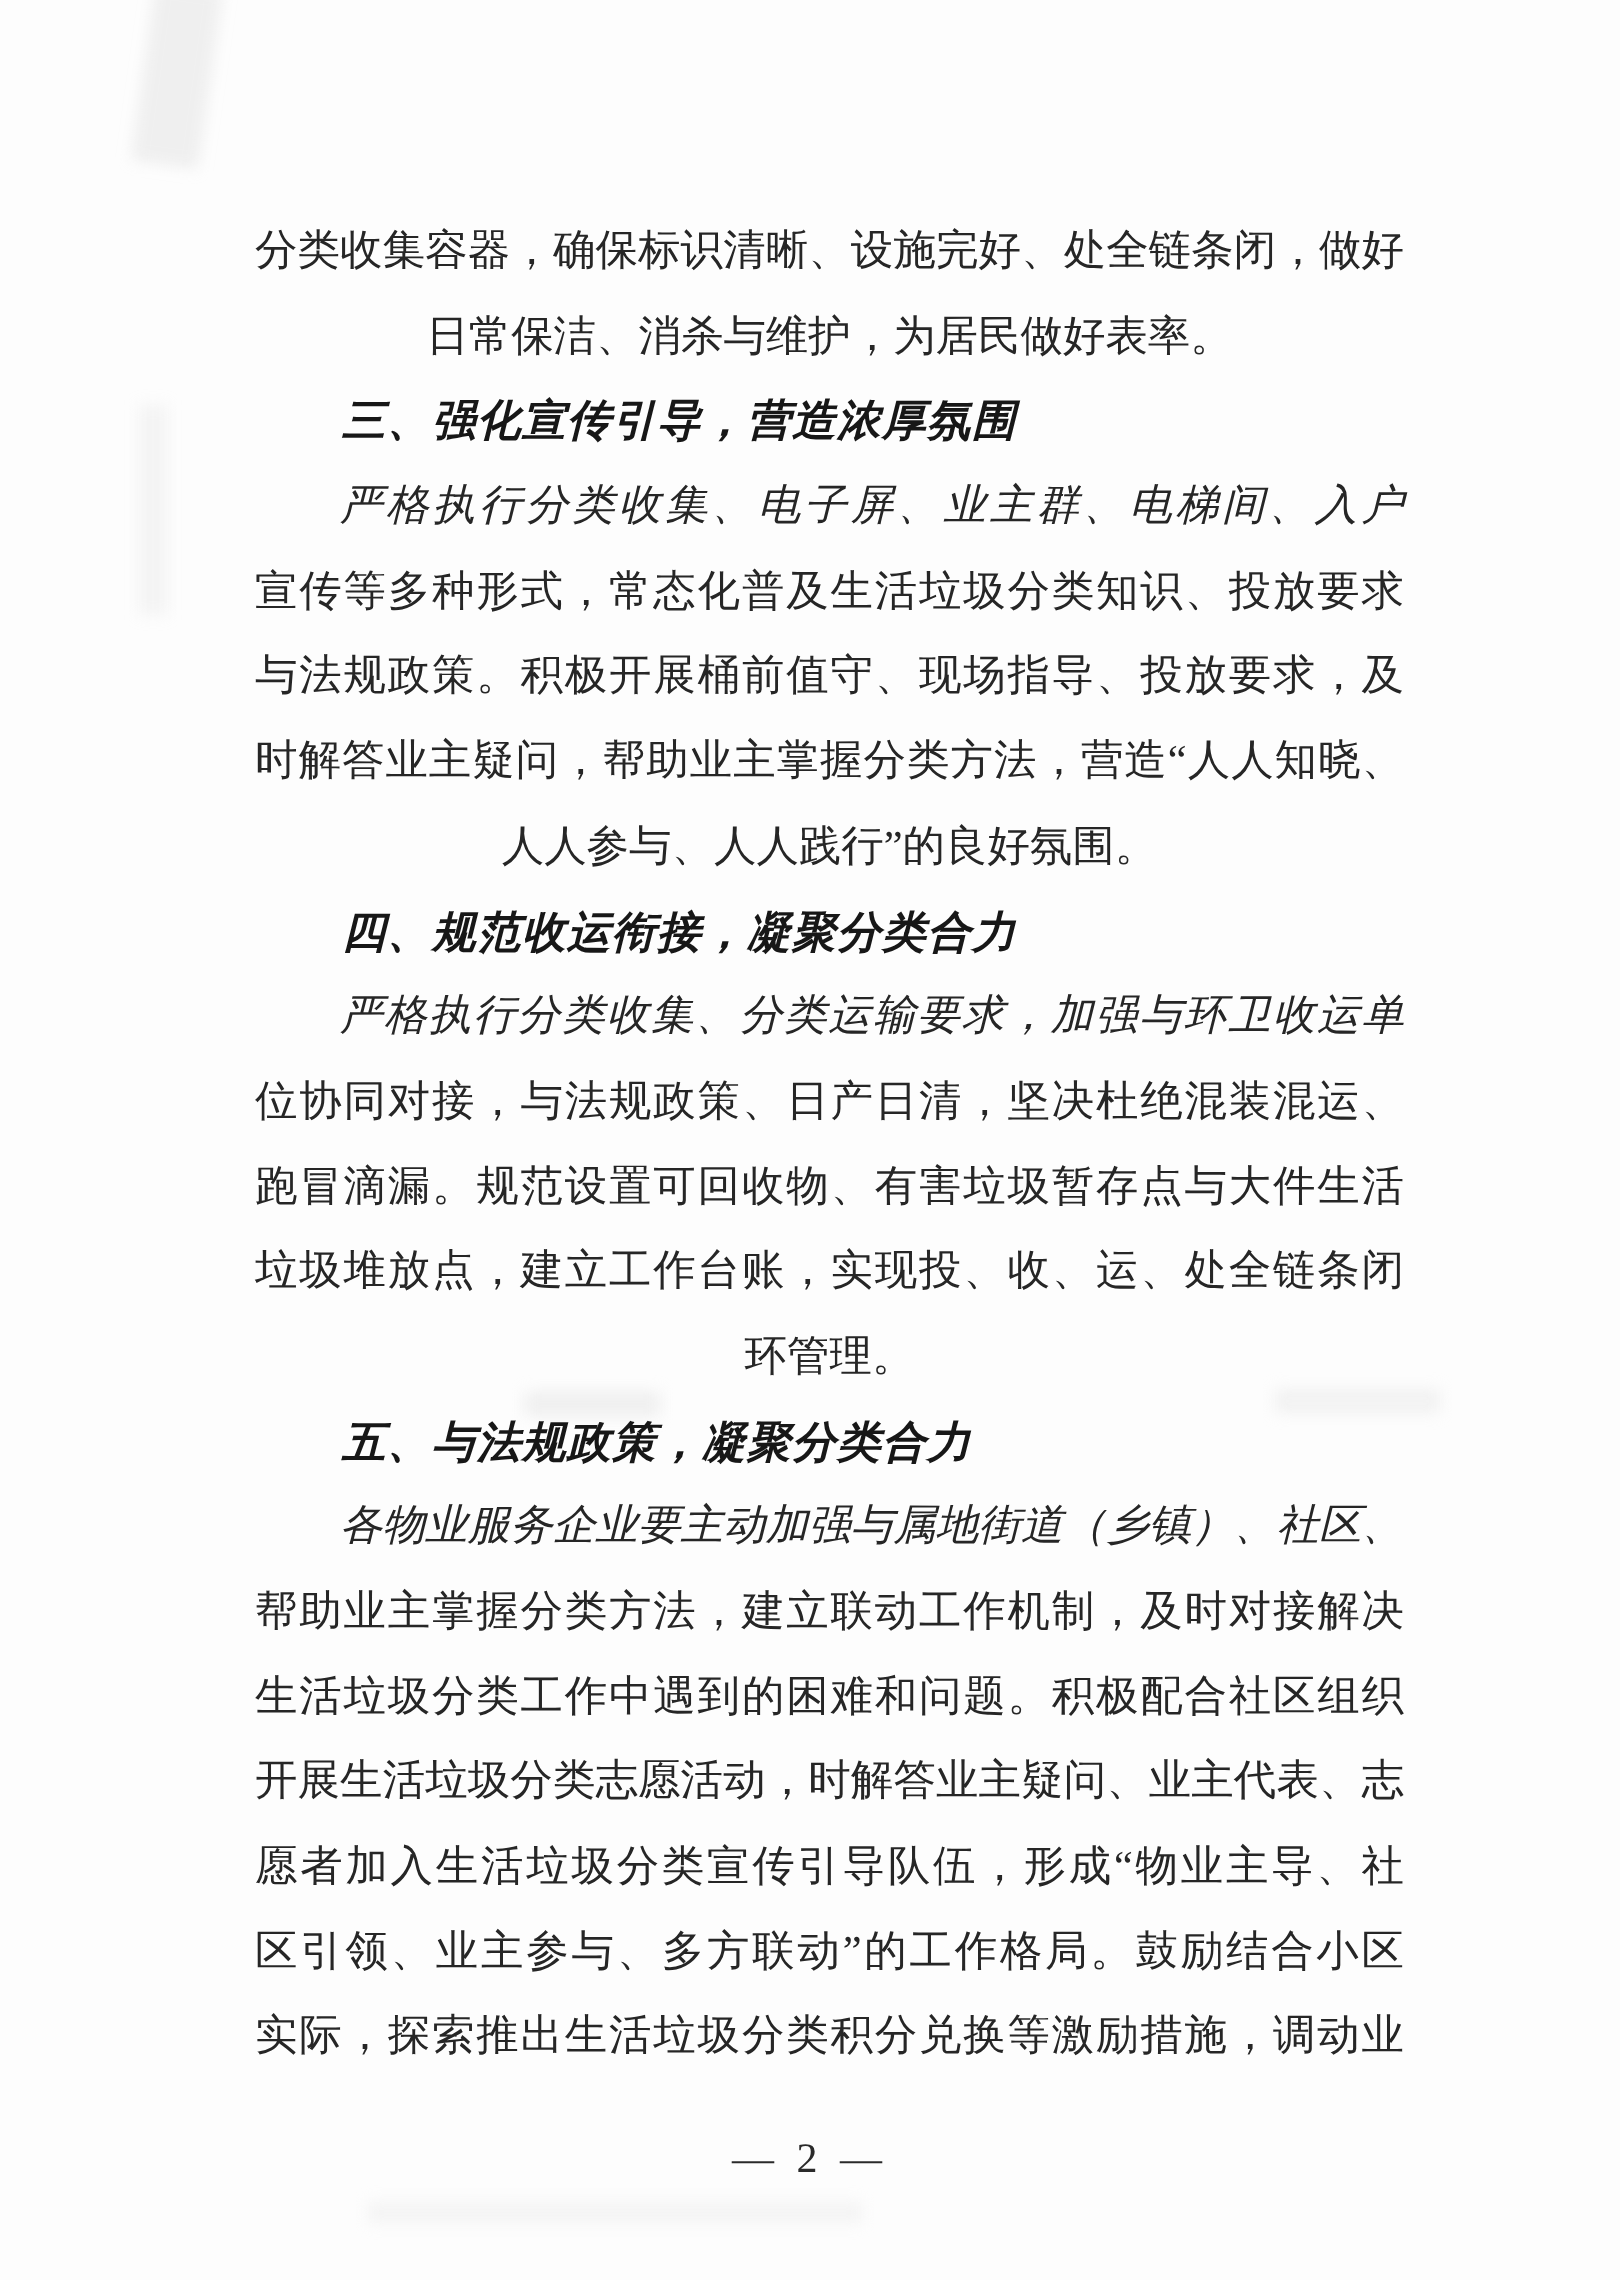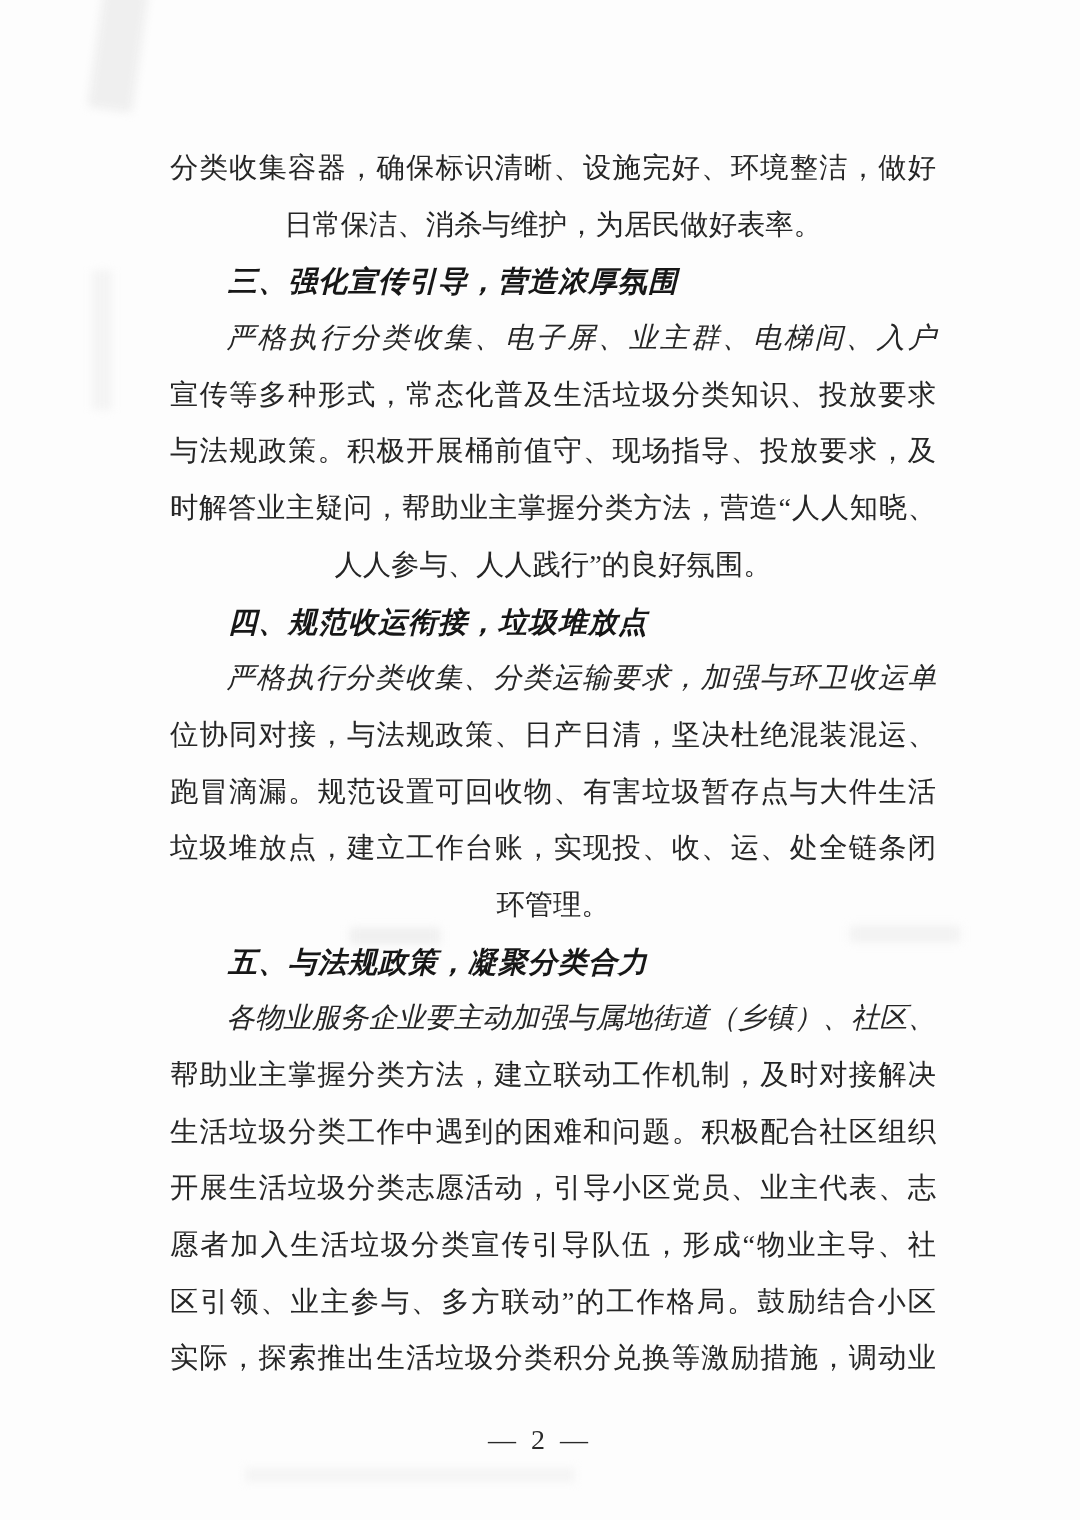--- a/index.html
+++ b/index.html
@@ -84,39 +84,39 @@
 
 <div class="page">
 
   <div class="artifact a1"></div>
   <div class="artifact a2"></div>
   <div class="artifact a3"></div>
   <div class="artifact a4"></div>
   <div class="artifact a5"></div>
 
   <div class="text-column">
-    <div class="line j">分类收集容器，确保标识清晰、设施完好、环境整洁，做好</div>
+    <div class="line j">分类收集容器，确保标识清晰、设施完好、处全链条闭，做好</div>
     <div class="line">日常保洁、消杀与维护，为居民做好表率。</div>
     <div class="line heading ind">三、强化宣传引导，营造浓厚氛围</div>
     <div class="line j ind">严格执行分类收集、电子屏、业主群、电梯间、入户</div>
     <div class="line j">宣传等多种形式，常态化普及生活垃圾分类知识、投放要求</div>
     <div class="line j">与法规政策。积极开展桶前值守、现场指导、投放要求，及</div>
     <div class="line j">时解答业主疑问，帮助业主掌握分类方法，营造“人人知晓、</div>
     <div class="line">人人参与、人人践行”的良好氛围。</div>
-    <div class="line heading ind">四、规范收运衔接，垃圾堆放点</div>
+    <div class="line heading ind">四、规范收运衔接，凝聚分类合力</div>
     <div class="line j ind">严格执行分类收集、分类运输要求，加强与环卫收运单</div>
     <div class="line j">位协同对接，与法规政策、日产日清，坚决杜绝混装混运、</div>
     <div class="line j">跑冒滴漏。规范设置可回收物、有害垃圾暂存点与大件生活</div>
     <div class="line j">垃圾堆放点，建立工作台账，实现投、收、运、处全链条闭</div>
     <div class="line">环管理。</div>
     <div class="line heading ind">五、与法规政策，凝聚分类合力</div>
     <div class="line j ind">各物业服务企业要主动加强与属地街道（乡镇）、社区、</div>
     <div class="line j">帮助业主掌握分类方法，建立联动工作机制，及时对接解决</div>
     <div class="line j">生活垃圾分类工作中遇到的困难和问题。积极配合社区组织</div>
-    <div class="line j">开展生活垃圾分类志愿活动，引导小区党员、业主代表、志</div>
+    <div class="line j">开展生活垃圾分类志愿活动，时解答业主疑问、业主代表、志</div>
     <div class="line j">愿者加入生活垃圾分类宣传引导队伍，形成“物业主导、社</div>
     <div class="line j">区引领、业主参与、多方联动”的工作格局。鼓励结合小区</div>
     <div class="line j">实际，探索推出生活垃圾分类积分兑换等激励措施，调动业</div>
   </div>
 
   <div class="footer">— 2 —</div>
 
 </div>
 
 </body></html>

